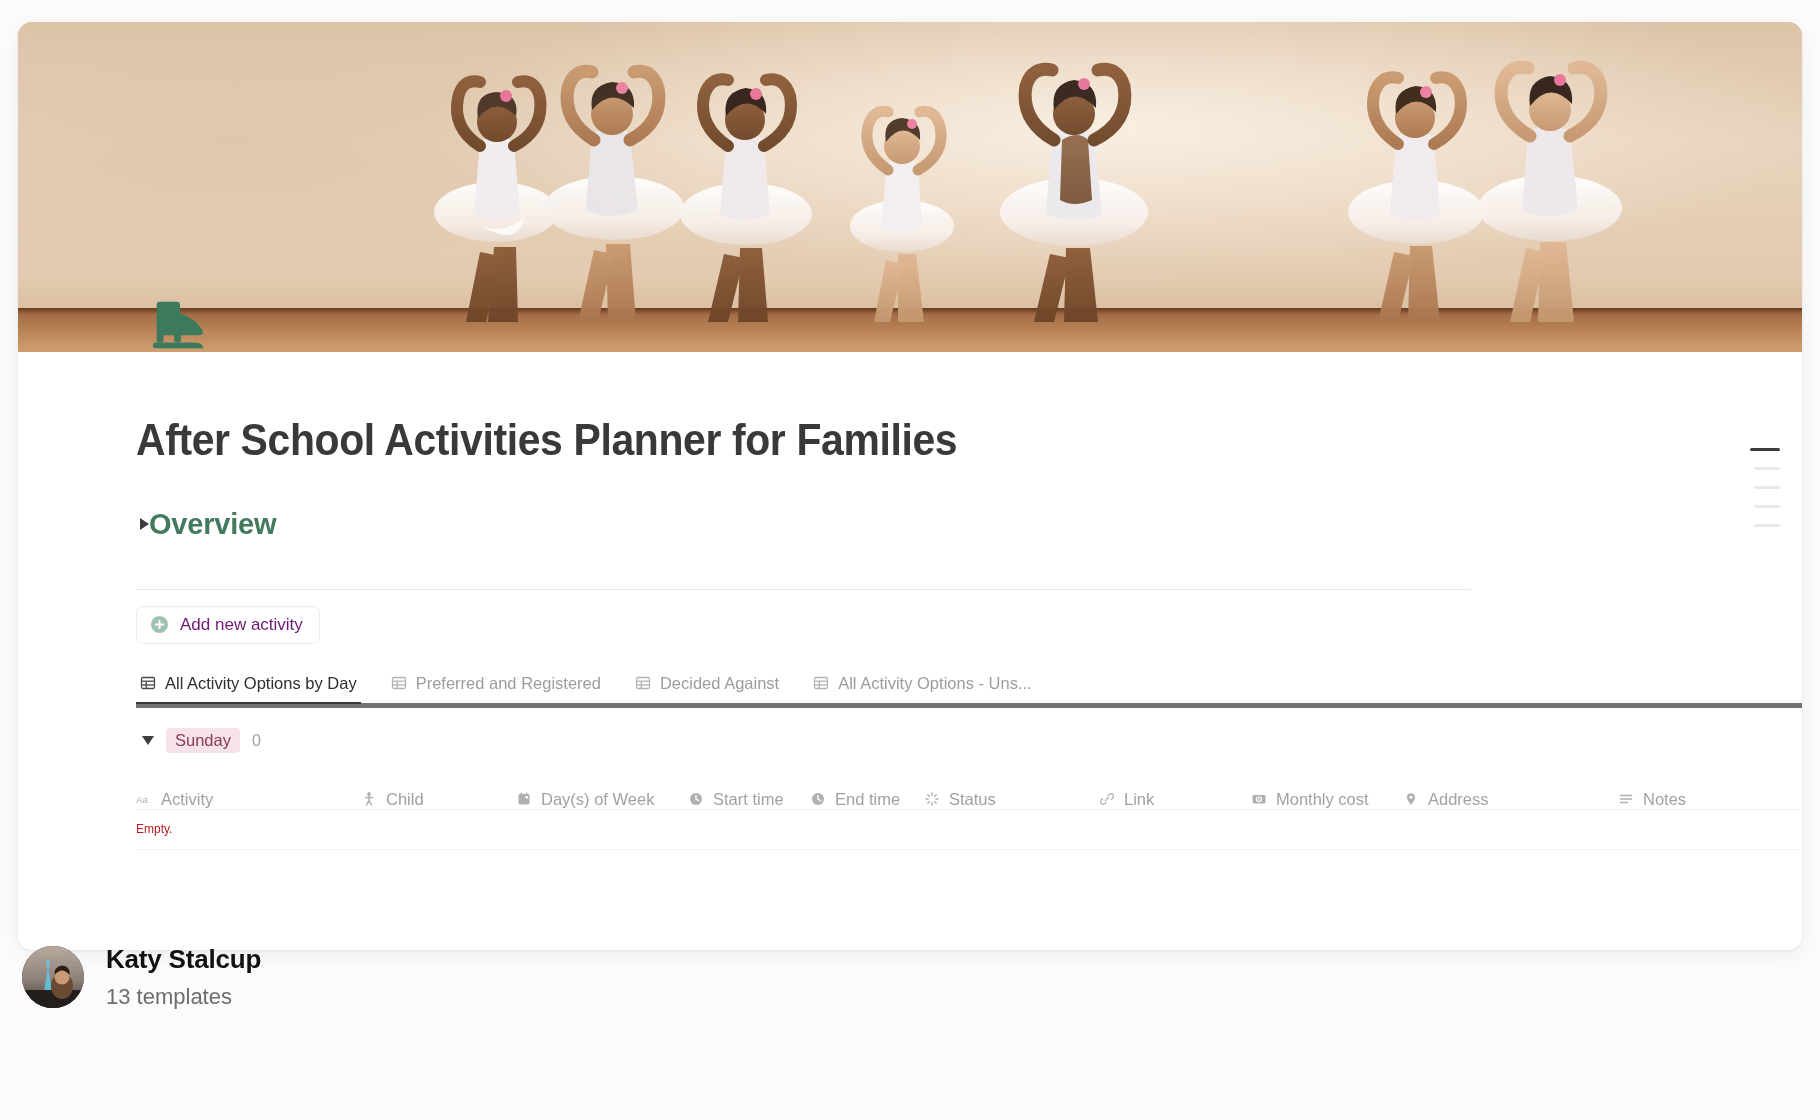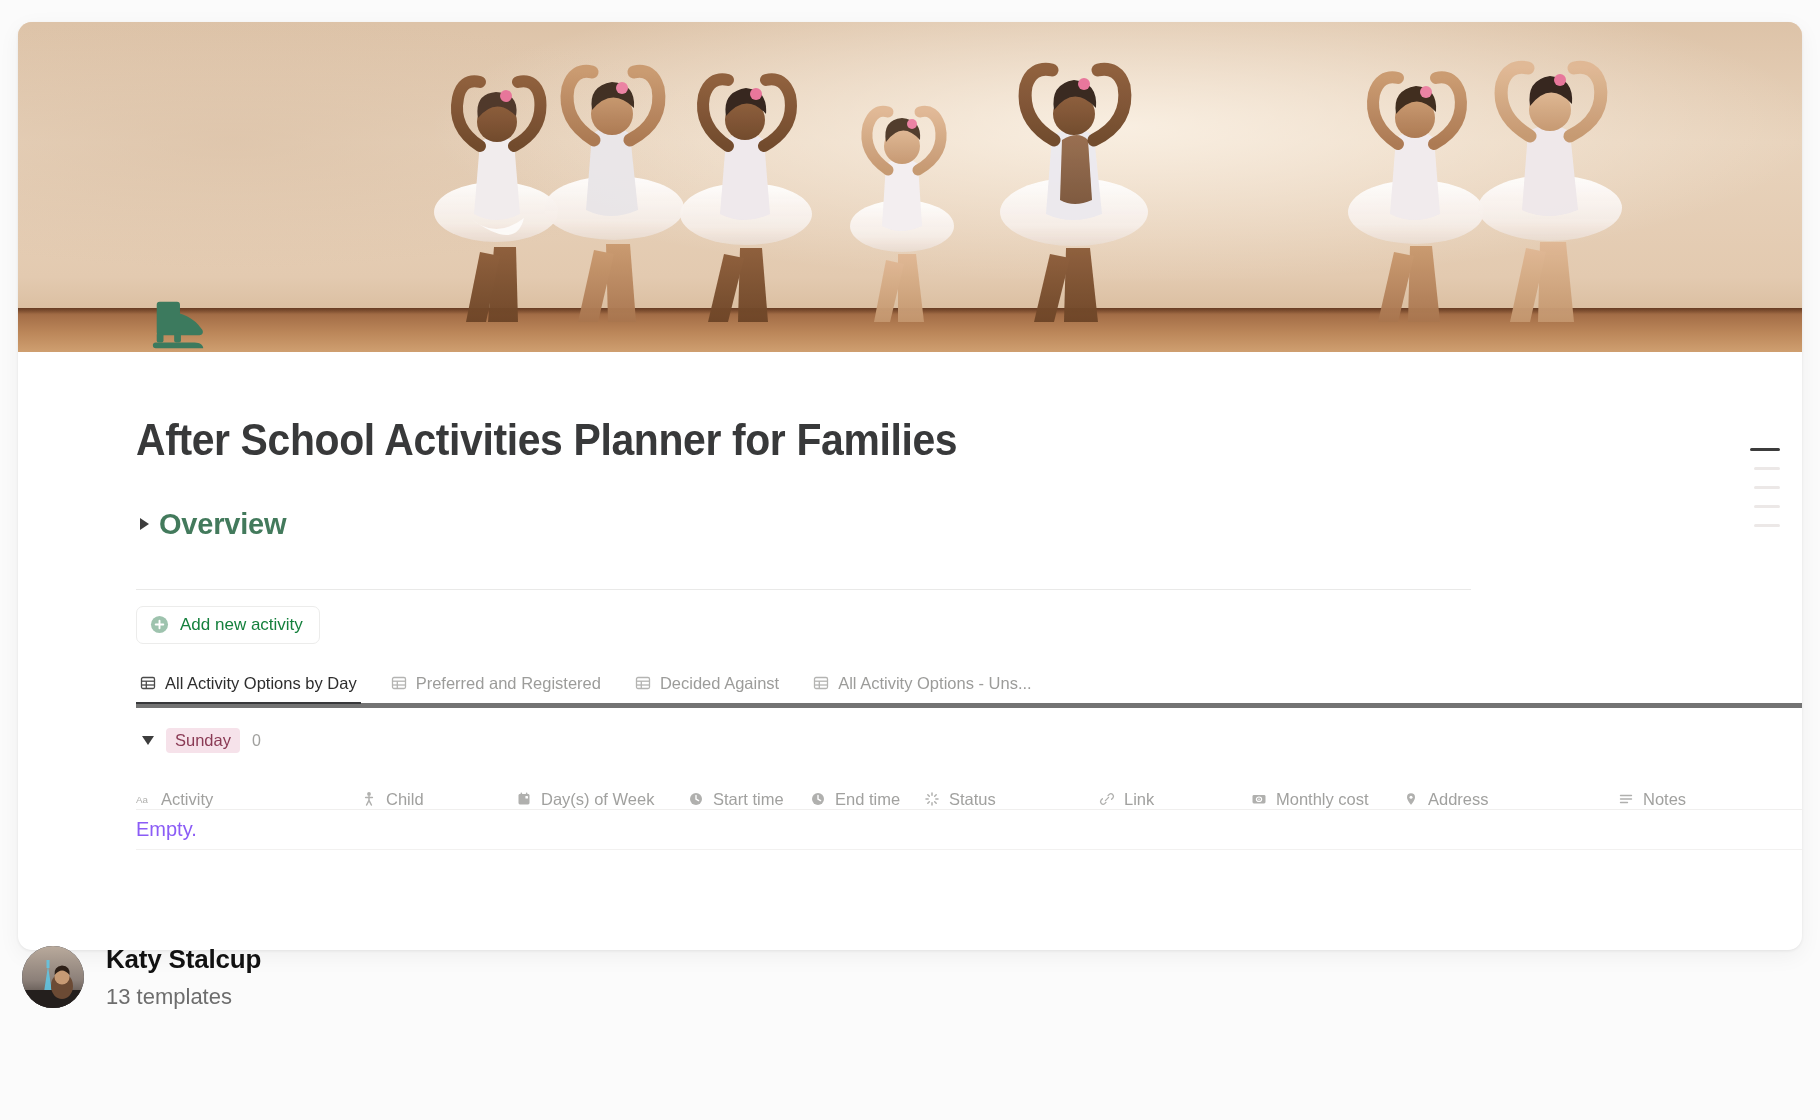--- a/index.html
+++ b/index.html
@@ -88,21 +88,21 @@
     letter-spacing: -0.4px;
     color: #38393a;
     font-family: "Liberation Sans Narrow", "Liberation Sans", sans-serif;
     transform: scaleX(0.93);
     transform-origin: left center;
   }
 
   .toggle-row {
     display: flex;
     align-items: center;
-    gap: 10px;
+    gap: 0;
     margin-top: 44px;
   }
   .toggle-arrow {
     width: 0; height: 0;
     border-left: 9px solid #3d3d3d;
     border-top: 6px solid transparent;
     border-bottom: 6px solid transparent;
     margin-left: 4px;
   }
   .toggle-label {
@@ -132,21 +132,21 @@
     display: inline-flex;
     align-items: center;
     gap: 11px;
     margin-top: 16px;
     padding: 8px 16px 8px 13px;
     border: 1px solid #ececeb;
     border-radius: 7px;
     background: #fff;
     cursor: pointer;
   }
-  .add-btn-label { font-size: 17px; color: #15803d; }
+  .add-btn-label { font-size: 17px; color: #701a75; }
   .plus-circle { width: 19px; height: 19px; display: block; }
 
   
   .tabs {
     display: flex;
     align-items: flex-end;
     gap: 26px;
     margin-top: 26px;
     height: 38px;
     border-bottom: 5px solid #737373;
@@ -214,21 +214,21 @@
   .col-icon { width: 16px; height: 16px; display: block; flex: none; }
   .col-label { font-size: 16.5px; color: #a1a19f; white-space: nowrap; }
 
   .empty-row {
     display: flex;
     align-items: center;
     height: 40px;
     border-bottom: 1px solid #f2f1f0;
     width: 1684px;
   }
-  .empty-text { font-size: 20px; color: #8b5cf6; }
+  .empty-text { font-size: 12px; color: #b91c1c; }
 
   
   .outline-rail {
     position: absolute;
     right: 22px;
     top: 426px;
     width: 34px;
     display: flex;
     flex-direction: column;
     gap: 16px;

